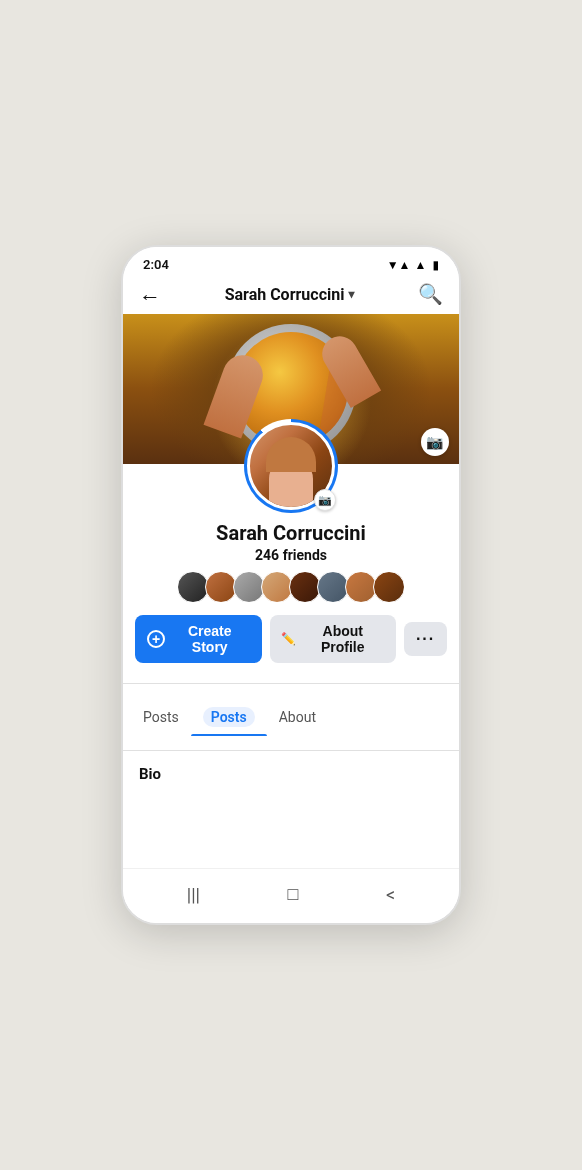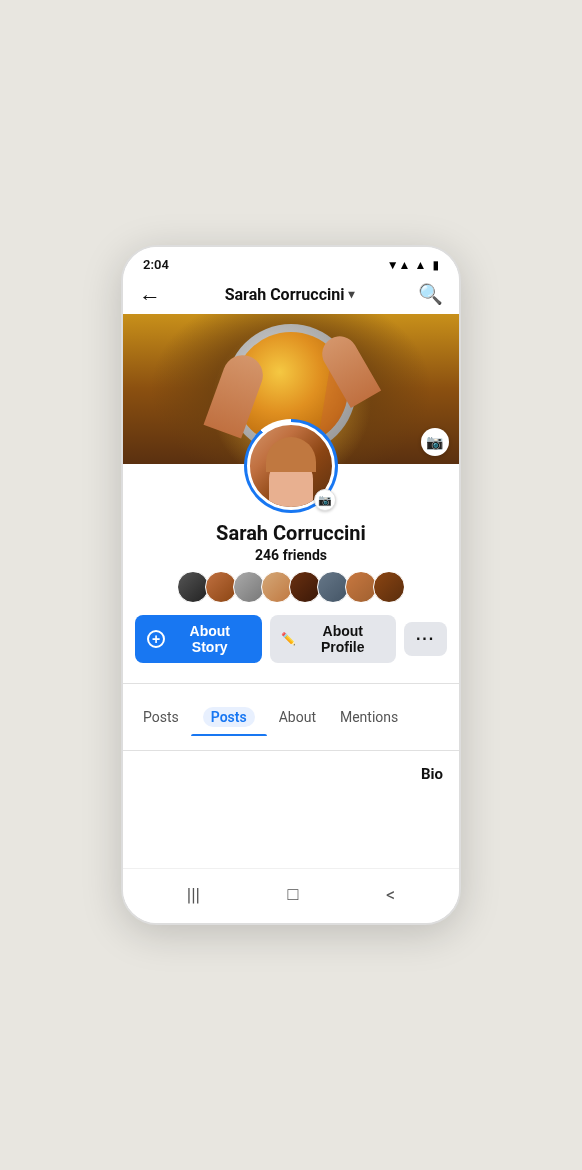--- a/index.html
+++ b/index.html
@@ -365,21 +365,20 @@
     .about-section {
       padding: 14px 16px;
       background: #fff;
     }
 
     .about-bio-label {
       font-size: 15px;
       font-weight: 700;
       color: #111;
       margin-bottom: 6px;
-      text-align: right;
     }
 
     .about-bio-text {
       font-size: 14px;
       color: #333;
       line-height: 1.5;
     }
 
     
     .bottom-nav {
@@ -543,21 +542,21 @@
         <div class="friend-avatar fa-4"></div>
         <div class="friend-avatar fa-5"></div>
         <div class="friend-avatar fa-6"></div>
         <div class="friend-avatar fa-7"></div>
         <div class="friend-avatar fa-8"></div>
       </div>
 
       <div class="action-buttons">
         <button class="btn-create-story">
           <div class="plus-icon">+</div>
-          <span>About Story</span>
+          <span>Create Story</span>
         </button>
         <button class="btn-edit-profile">
           <span style="font-size:12px;">✏️</span>
           <span>About Profile</span>
         </button>
         <button class="btn-more">
           <span>···</span>
         </button>
       </div>
     </div>
@@ -565,23 +564,20 @@
     <div class="tabs-bar">
       <div class="tab-item">
         <span>Posts</span>
       </div>
       <div class="tab-item active">
         <span class="tab-bg">Posts</span>
       </div>
       <div class="tab-item">
         <span>About</span>
       </div>
-      <div class="tab-item">
-        <span>Mentions</span>
-      </div>
     </div>
 
     <div class="about-section">
       <div class="about-bio-label">Bio</div>
     </div>
 
   </div>
 
   <div class="bottom-nav">
     <span class="bottom-nav-item">|||</span>

